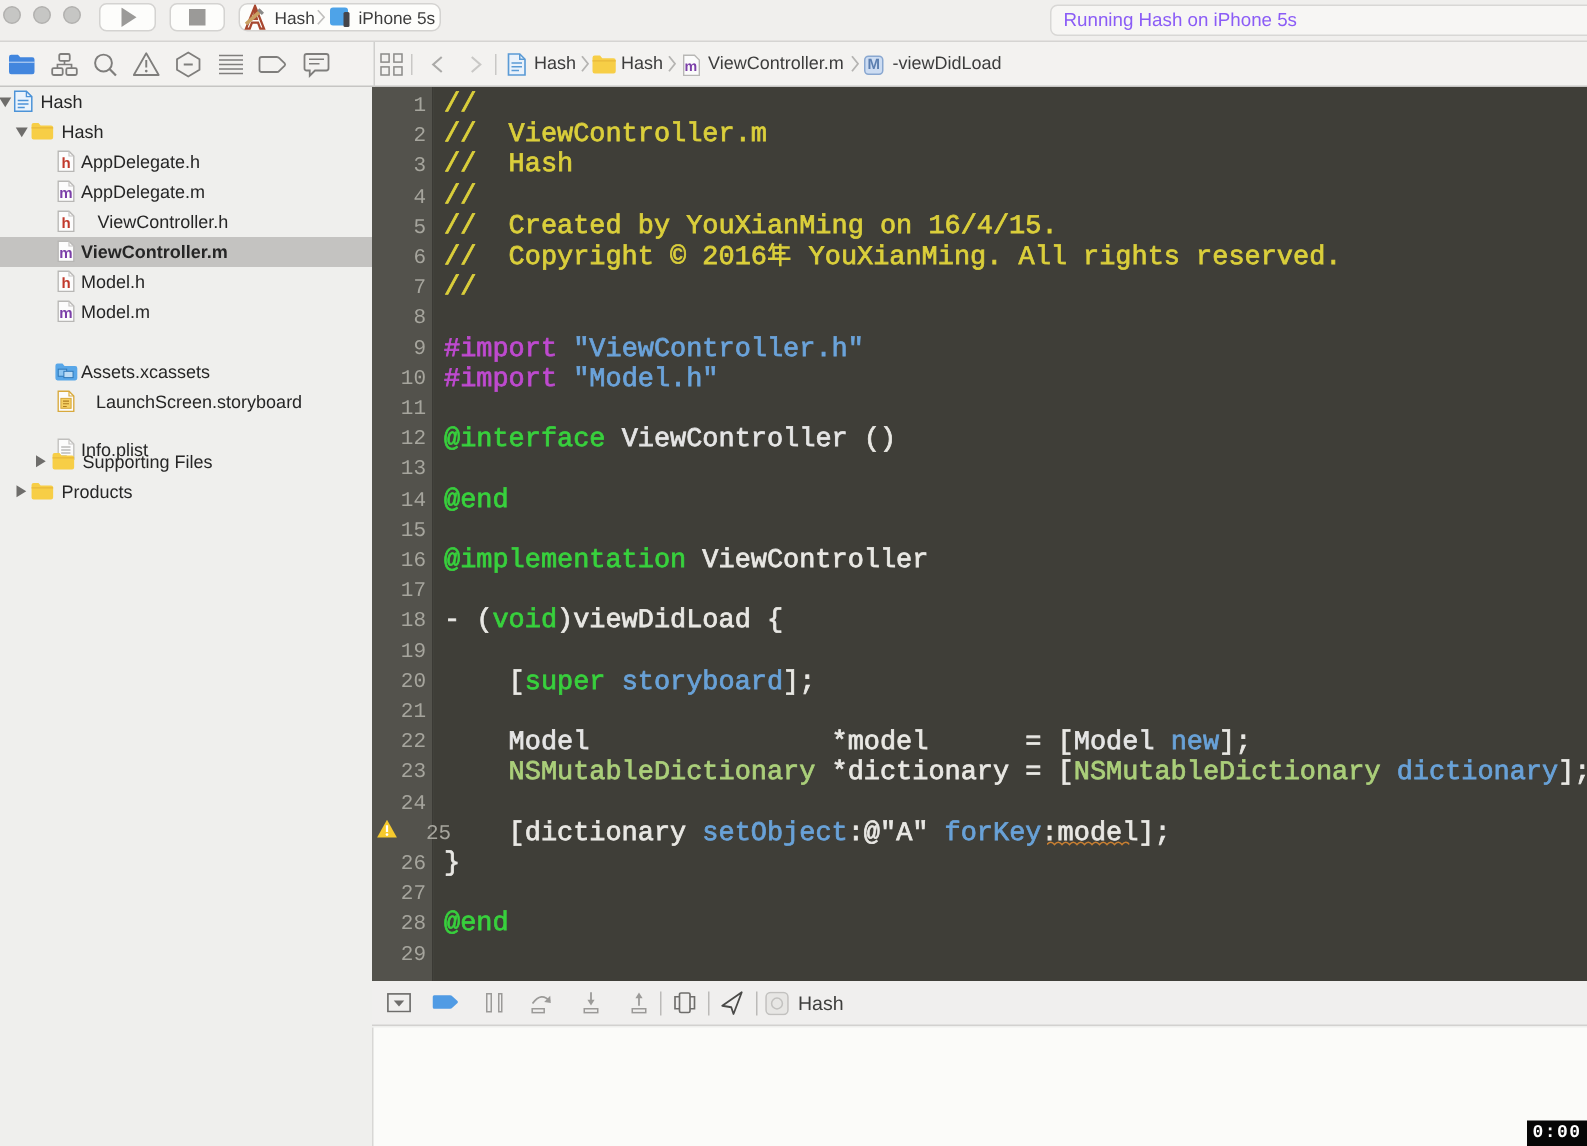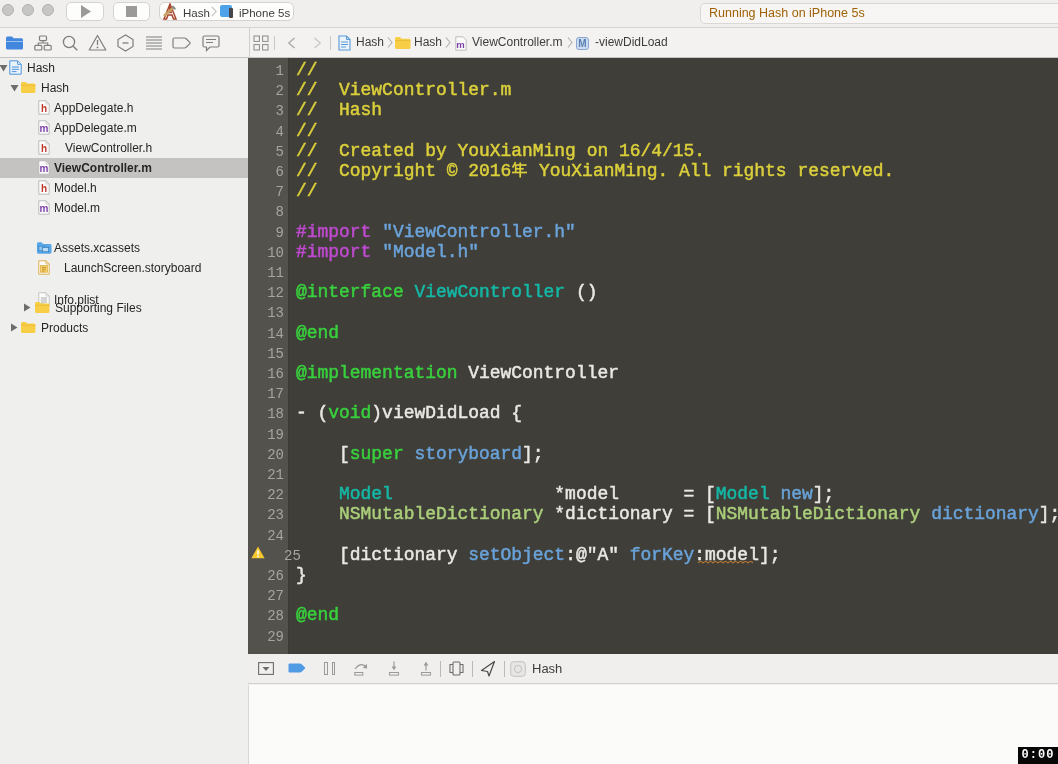--- a/index.html
+++ b/index.html
@@ -8,21 +8,21 @@
 #sidebar{position:absolute;left:0;top:58px;width:248px;height:706px;background:#efefed;}
 #editor{position:absolute;left:248px;top:58px;width:810px;height:596px;background:#3f3e38;overflow:hidden;}
 #gutter{position:absolute;left:0;top:0;width:41px;height:596px;background:#53524c;border-right:1px solid #3b3a35;}
 #debugbar{position:absolute;left:248px;top:654px;width:810px;height:30px;background:#f0efee;border-bottom:1px solid #d2d1cf;}
 #console{position:absolute;left:248px;top:685px;width:810px;height:79px;background:#fbfbf9;border-left:1px solid #d8d7d5;}
 #timer{position:absolute;left:1018px;top:747px;width:40px;height:17px;background:#060606;color:#fff;font-family:"Liberation Mono",monospace;font-weight:bold;font-size:12px;line-height:17px;text-align:center;letter-spacing:1px;}
 .tl{position:absolute;top:4px;width:12px;height:12px;border-radius:50%;background:#c6c6c4;border:1px solid #b2b1af;}
 .btn{position:absolute;top:2px;height:19px;background:#fdfdfb;border:1px solid #d4d3d1;border-radius:5px;}
 .num{position:absolute;left:0;width:36px;text-align:right;font-family:"Liberation Mono",monospace;font-size:14px;color:#a6a59d;height:21px;line-height:21px;}
 pre#code{position:absolute;left:48px;top:2px;margin:0;font-family:"Liberation Mono",monospace;-webkit-text-stroke:0.5px currentColor;font-size:17.95px;line-height:20.2px;color:#e9e8e4;white-space:pre;}
-.cy{color:#dbcf3b;} .cm{color:#bf4ad0;} .cs{color:#6ba3da;} .cg{color:#38d13d;} .ct{color:#14b8a6;} .cn{color:#abcf7a;} .cb{color:#69a2d8;}
+.cy{color:#dbcf3b;} .cm{color:#bf4ad0;} .cs{color:#6ba3da;} .cg{color:#38d13d;} .ct{color:#e5e5e5;} .cn{color:#abcf7a;} .cb{color:#69a2d8;}
 .srow{position:absolute;left:0;width:248px;height:20px;font-size:12px;color:#262626;line-height:20px;}
 .srow .lbl{position:absolute;top:0;}
 .jtext{position:absolute;top:0;height:30px;line-height:29px;font-size:12px;color:#3d3d3d;}
 .jsep{position:absolute;top:8px;width:1px;height:14px;background:#c9c8c6;}
 .chev{position:absolute;top:9px;width:6px;height:11px;}
 .dsep{position:absolute;top:7px;width:1px;height:16px;background:#bbbab8;}
 </style></head>
 <body>
 <div id="row1">
 <div class="tl" style="left:2.2px;"></div>
@@ -41,21 +41,21 @@
       <path d="M11 2.5 L14 5.5 L12.5 7 L9.5 4 Z" fill="#8a8a88"></path>
     </svg>
 <div class="jtext" style="left:183px;top:-1px;font-size:11.5px;">Hash</div>
 <svg class="chev" style="left:211px;top:6px;" width="7" height="13" viewBox="0 0 7 13">
       <path d="M1 1 L6 6.5 L1 12" stroke="#c0bfbd" stroke-width="1.3" fill="none"></path>
     </svg>
 <div class="abs" style="left:220px;top:5px;width:12px;height:12px;background:#4ea3e8;border-radius:2px;"></div>
 <div class="abs" style="left:228.5px;top:8px;width:4.5px;height:9.5px;background:#45454a;border-radius:1px;"></div>
 <div class="jtext" style="left:239px;top:-1px;font-size:11.5px;">iPhone 5s</div>
 <div class="abs" style="left:700px;top:3px;width:370px;height:21px;background:#f7f6f4;border:1px solid #d8d7d5;border-radius:5px;"></div>
-<div class="abs" style="left:709px;top:3px;height:35px;line-height:21px;font-size:12.5px;color:#a16207;">Running Hash on iPhone 5s</div>
+<div class="abs" style="left:709px;top:3px;height:35px;line-height:21px;font-size:12.5px;color:#8b5cf6;">Running Hash on iPhone 5s</div>
 </div>
 <div id="row2">
 <svg class="abs" style="left:5px;top:7px;" width="19" height="16" viewBox="0 0 19 16">
 <path d="M1 3 Q1 1.5 2.5 1.5 L7 1.5 L8.5 3.2 L16.5 3.2 Q18 3.2 18 4.7 L18 13 Q18 14.5 16.5 14.5 L2.5 14.5 Q1 14.5 1 13 Z" fill="#4286de"></path>
 <path d="M1 6.5 L18 6.5" stroke="#fff" stroke-width="0.8" opacity="0.6"></path>
     </svg>
 <svg class="abs" style="left:34px;top:7px;" width="18" height="16" viewBox="0 0 18 16">
 <rect x="5.5" y="1" width="7" height="4.6" rx="1" fill="none" stroke="#7f7e7c" stroke-width="1.2"></rect>
 <rect x="0.8" y="10.4" width="7" height="4.6" rx="1" fill="none" stroke="#7f7e7c" stroke-width="1.2"></rect>
 <rect x="10.2" y="10.4" width="7" height="4.6" rx="1" fill="none" stroke="#7f7e7c" stroke-width="1.2"></rect>

